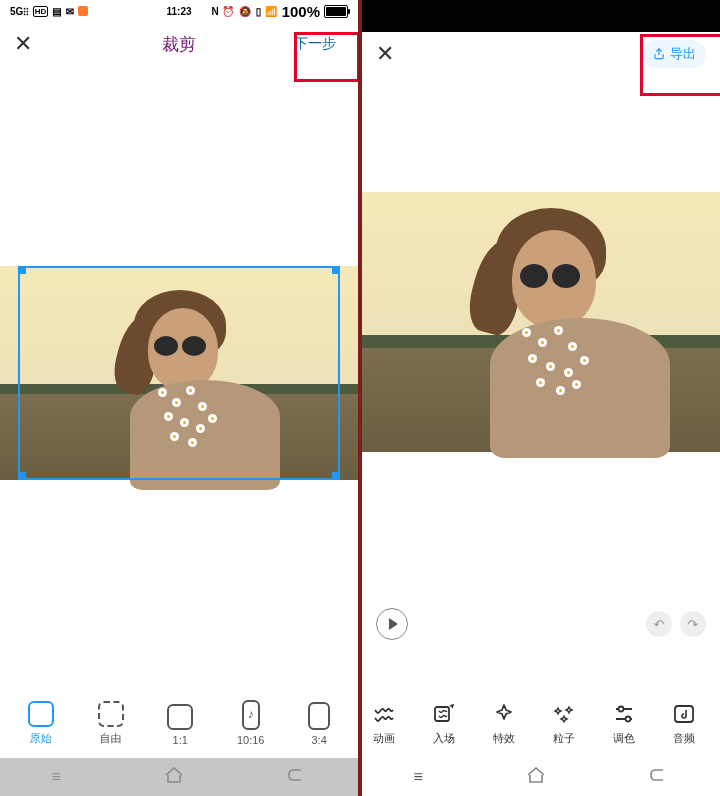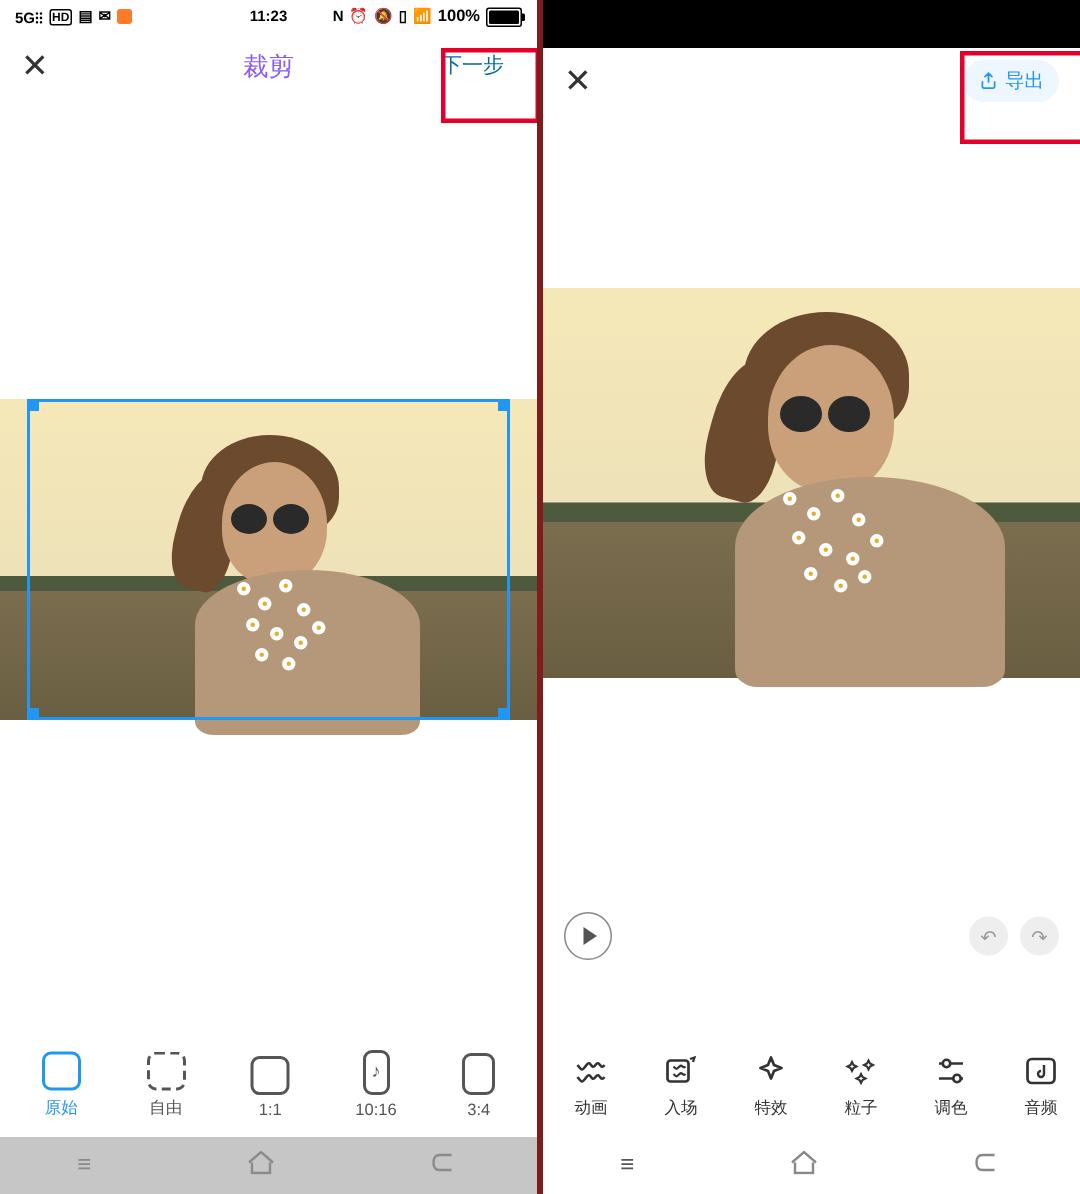--- a/index.html
+++ b/index.html
@@ -10,21 +10,21 @@
   .status{height:22px;display:flex;align-items:center;justify-content:space-between;padding:0 10px;font-size:10px;font-weight:600;color:#000;}
   .status .l,.status .r{display:flex;align-items:center;gap:4px;}
   .status .ico{display:inline-block;}
   .orange-sq{width:10px;height:10px;background:#ff7a29;border-radius:2px;}
   .battery{width:22px;height:11px;border:1px solid #000;border-radius:2px;position:relative;}
   .battery::after{content:"";position:absolute;right:-3px;top:3px;width:2px;height:5px;background:#000;border-radius:0 1px 1px 0;}
   .battery .fill{position:absolute;left:1px;top:1px;bottom:1px;right:1px;background:#000;border-radius:1px;}
   
   .topbar{height:44px;display:flex;align-items:center;justify-content:space-between;padding:0 14px;position:relative;}
   .close-x{font-size:22px;line-height:1;color:#333;cursor:pointer;}
-  .title{font-size:17px;font-weight:500;color:#8b5cf6;position:absolute;left:50%;transform:translateX(-50%);}
+  .title{font-size:17px;font-weight:500;color:#701a75;position:absolute;left:50%;transform:translateX(-50%);}
   .next-btn{color:#0369a1;font-size:14px;padding:4px 8px;}
   .export-btn{display:flex;align-items:center;gap:4px;background:#eef6ff;border-radius:16px;padding:5px 10px;color:#2196f3;font-size:13px;}
   .export-btn svg{width:14px;height:14px;}
   .red-box{position:absolute;border:3px solid #e4002b;pointer-events:none;}
   
   .img-area{position:absolute;left:0;right:0;}
   .photo{position:absolute;left:0;right:0;}
   .photo .sky{position:absolute;left:0;right:0;top:0;background:linear-gradient(#f5e8b8,#ece0b8);}
   .photo .grass{position:absolute;left:0;right:0;bottom:0;background:linear-gradient(#7b6e4f,#6a5e42);}
   .photo .trees{position:absolute;left:0;right:0;height:18px;background:#4d5a3e;}
@@ -53,21 +53,21 @@
   .navbar.left-nav{background:#c6c6c6;}
   .nav-ico{color:#555;}
   .navbar.left-nav .nav-ico{color:#8a8a8a;}
   
   .black-top{position:absolute;left:0;right:0;top:0;height:32px;background:#000;}
   .play-row{position:absolute;left:0;right:0;display:flex;align-items:center;padding:0 14px;}
   .play-btn{width:30px;height:30px;border:1.5px solid #888;border-radius:50%;display:flex;align-items:center;justify-content:center;}
   .play-btn::after{content:"";width:0;height:0;border-left:9px solid #555;border-top:6px solid transparent;border-bottom:6px solid transparent;margin-left:2px;}
   .undo-grp{margin-left:auto;display:flex;gap:8px;}
   .circ-btn{width:26px;height:26px;border-radius:50%;background:#eee;display:flex;align-items:center;justify-content:center;color:#999;font-size:13px;}
-  .fx-row{position:absolute;left:0;right:0;display:flex;padding-left:10px;gap:16px;overflow:hidden;}
+  .fx-row{position:absolute;left:0;right:0;display:flex;padding-left:0;gap:16px;overflow:hidden;}
   .fx-item{display:flex;flex-direction:column;align-items:center;gap:5px;color:#333;font-size:11px;min-width:44px;}
   .fx-item svg{width:24px;height:24px;}
 </style>
 </head>
 <body>
 
 <div class="wrap">
 
   <div class="pane left">
 
@@ -79,21 +79,21 @@
         <span class="ico">✉</span>
         <span class="ico orange-sq"></span>
       </div>
       <span style="position:absolute;left:50%;transform:translateX(-50%);">11:23</span>
       <div class="r">
         <span class="ico">N</span>
         <span class="ico">⏰</span>
         <span class="ico">🔕</span>
         <span class="ico">▯</span>
         <span class="ico">📶</span>
-        <span style="font-size:11px;">100%</span>
+        <span style="font-size:15px;">100%</span>
         <span class="battery">
             <span class="fill"></span>
           </span>
       </div>
     </div>
 
     <div class="topbar">
       <span class="close-x">✕</span>
       <span class="title">裁剪</span>
       <span class="next-btn">下一步</span>

